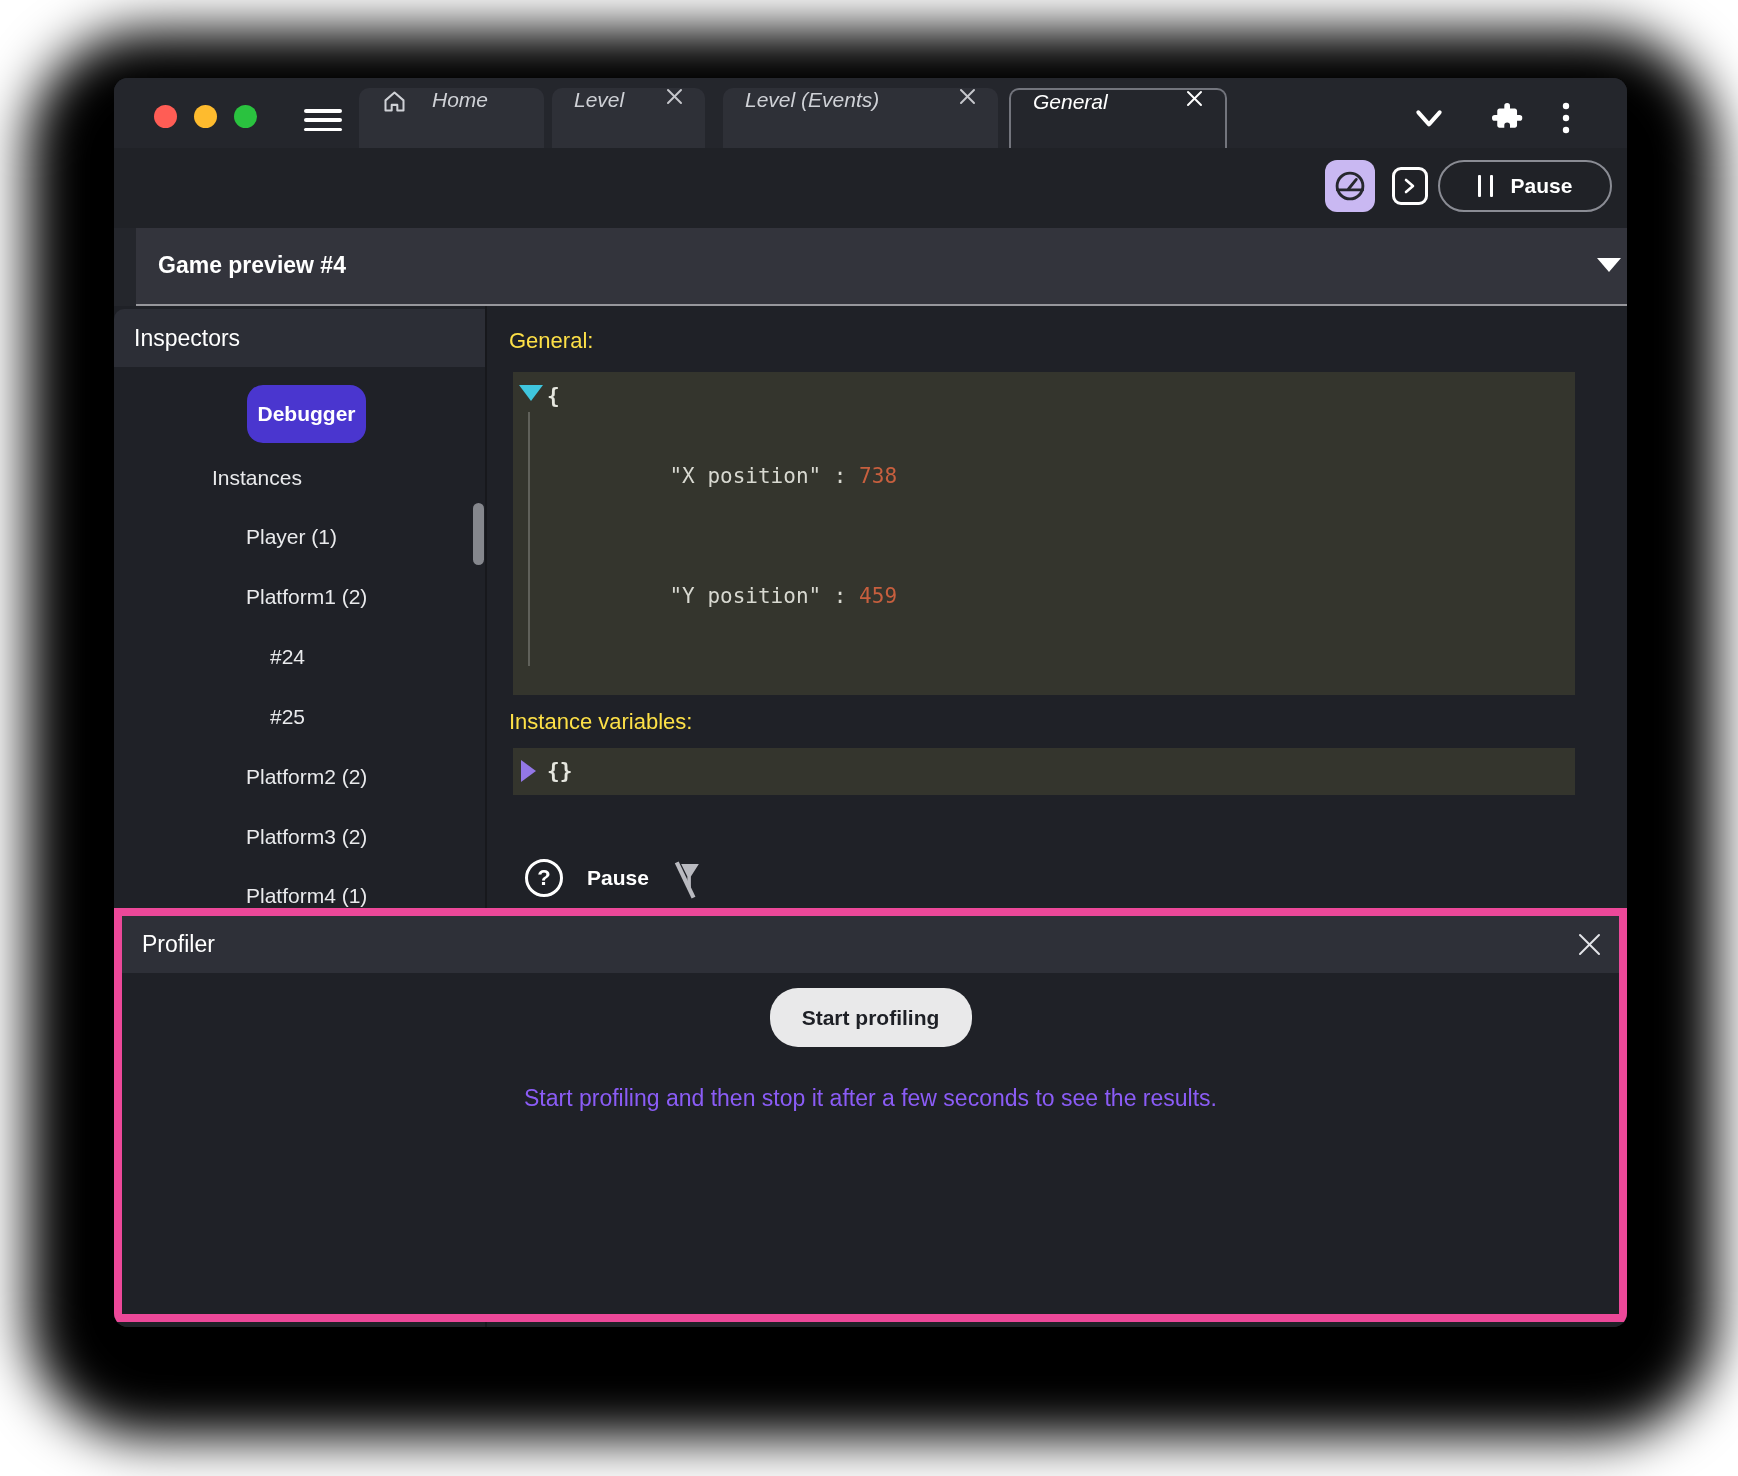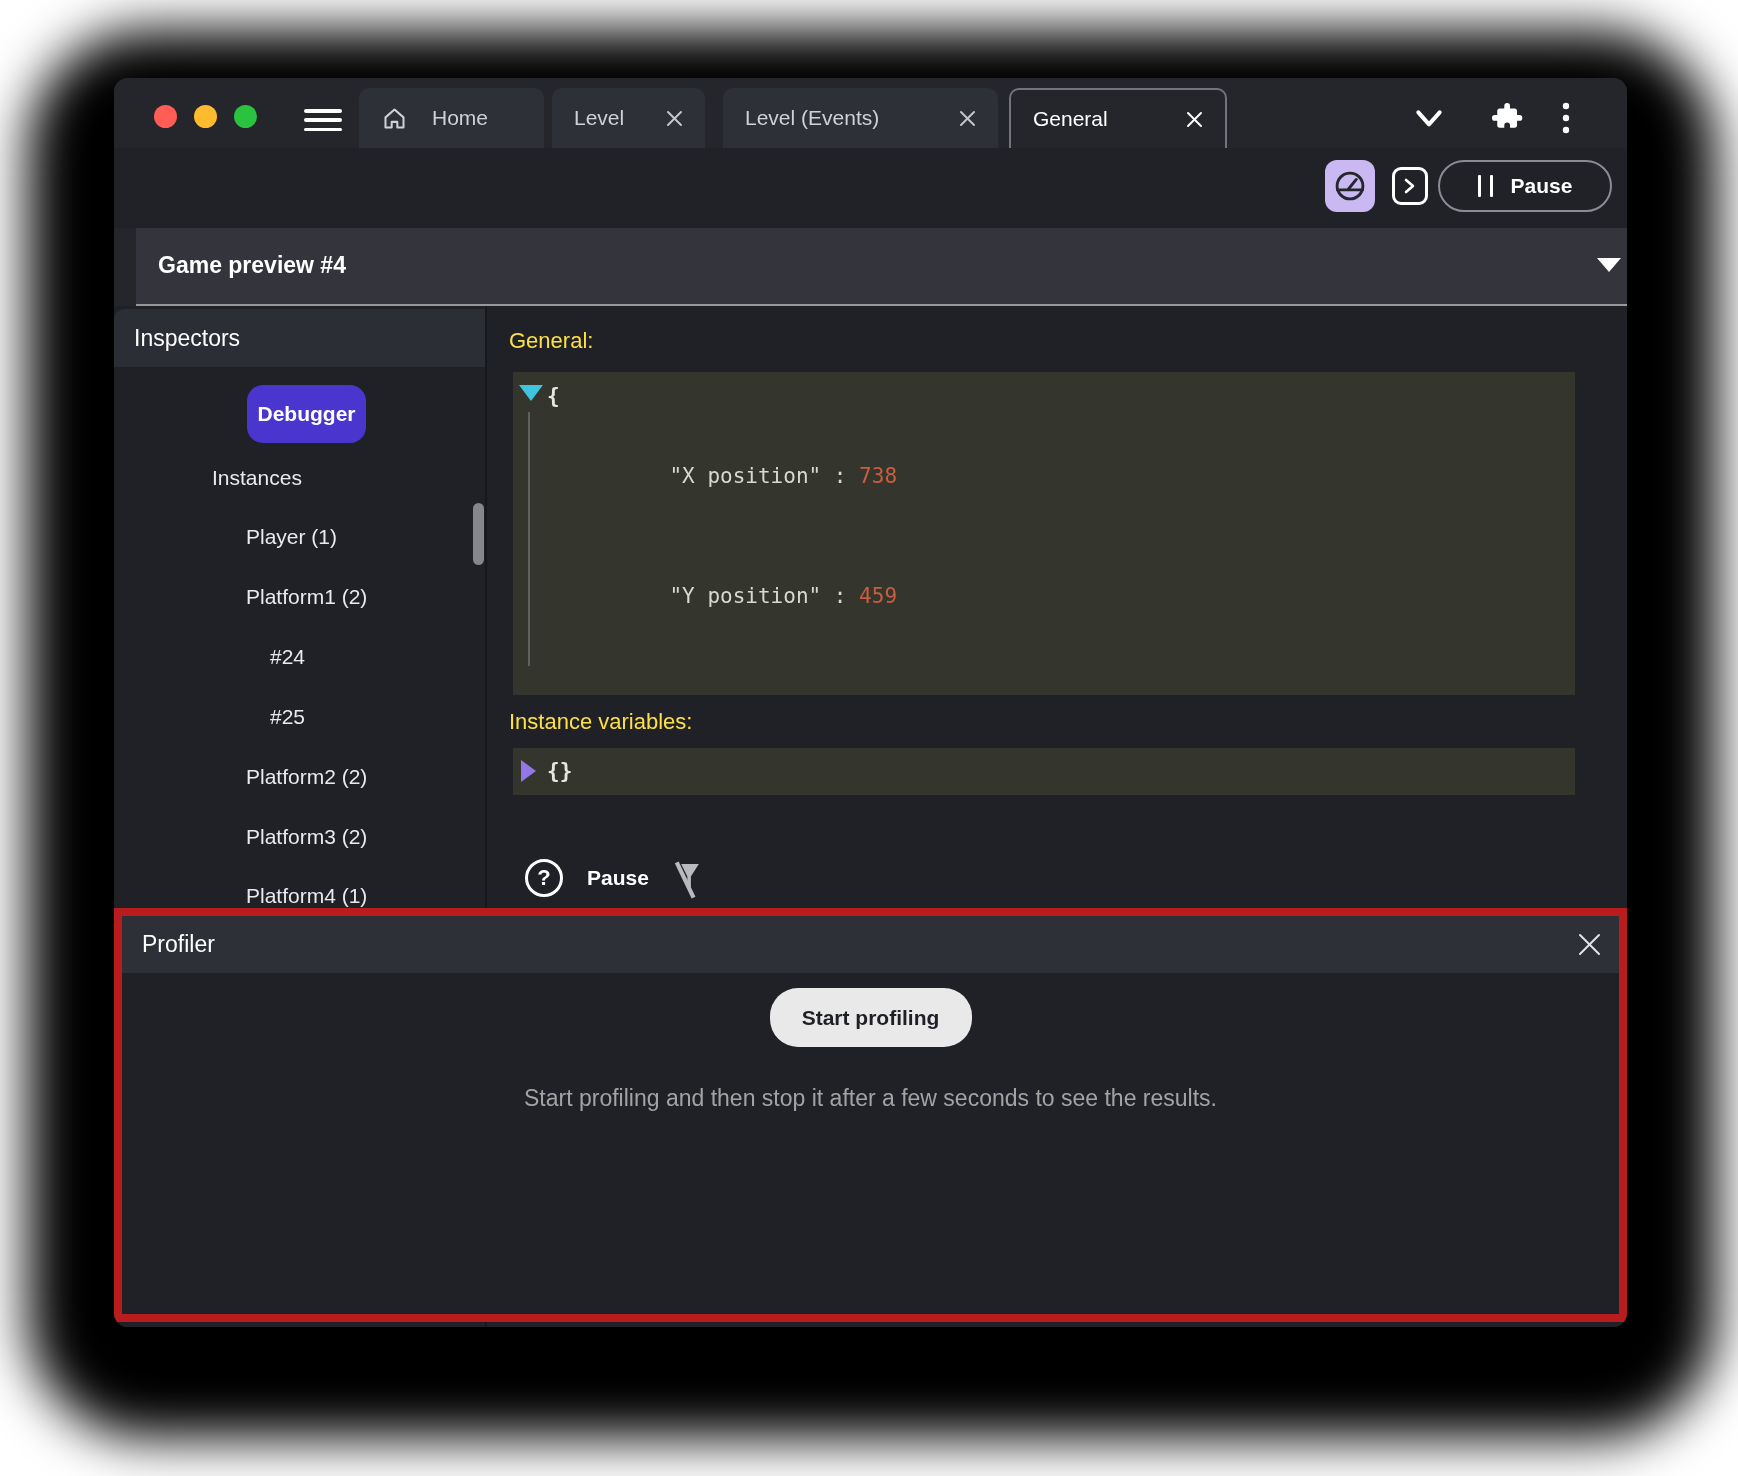--- a/index.html
+++ b/index.html
@@ -19,22 +19,22 @@
   
   .tabbar{position:absolute;left:0;top:0;width:100%;height:70px;background:#24262c;}
   .traffic{position:absolute;top:27px;width:23px;height:23px;border-radius:50%;}
   .t-red{left:40px;background:#ff5d55}
   .t-yellow{left:80px;background:#febb2e}
   .t-green{left:120px;background:#2ac23f}
   .hamburger{position:absolute;left:190px;top:31px;width:38px;height:22px;display:flex;flex-direction:column;justify-content:space-between;cursor:pointer;}
   .hamburger span{display:block;height:3.5px;background:#fff;border-radius:2px;}
   .tab{
     position:absolute;top:10px;height:60px;border-radius:10px 10px 0 0;
-    display:flex;align-items:center;justify-content:space-between;
-    padding:0 22px;box-sizing:border-box;color:#cfd1d6;font-size:21px;cursor:pointer;
+    display:flex;align-items:flex-start;justify-content:space-between;
+    padding:0 22px;box-sizing:border-box;color:#cfd1d6;font-size:21px;cursor:pointer;font-style:italic;
   }
   .tab-inactive{background:#2e3037;}
   .tab-home{left:245px;width:185px;justify-content:flex-start;gap:24px;}
   .tab-level{left:438px;width:153px;}
   .tab-levelevents{left:609px;width:275px;}
   .tab-debugger{left:895px;width:218px;border:2px solid #73757d;border-bottom:none;color:#ffffff;}
   .tab .close-x{width:17px;height:17px;flex:0 0 auto;}
   .icon-btn{position:absolute;cursor:pointer;display:flex;align-items:center;justify-content:center;}
   .win-chevron{left:1298px;top:28px;width:34px;height:26px;}
   .win-puzzle{left:1374px;top:20px;width:38px;height:38px;}
@@ -93,30 +93,30 @@
   .expander-right{position:absolute;left:8px;top:12px;width:0;height:0;border-top:11px solid transparent;border-bottom:11px solid transparent;border-left:15px solid #9377e6;cursor:pointer;}
   .vars-value{padding-left:34px;line-height:47px;font-size:21px;color:#e6e7df;font-weight:700;}
   .help-row{position:absolute;left:0;top:553px;height:44px;}
   .help-btn{position:absolute;left:36px;top:0;display:flex;align-items:center;gap:24px;cursor:pointer;}
   .help-circle{width:38px;height:38px;border:3px solid #fff;border-radius:50%;box-sizing:border-box;display:flex;align-items:center;justify-content:center;color:#fff;font-size:22px;font-weight:700;}
   .help-label{color:#fff;font-size:21px;font-weight:700;}
   .pick-icon{position:absolute;left:179px;top:-2px;width:44px;height:46px;cursor:pointer;}
   
   .profiler{
     position:absolute;left:0;top:830px;width:1513px;height:414px;box-sizing:border-box;
-    border:8px solid #b91c1c;background:#1f2127;z-index:5;
+    border:8px solid #ec4899;background:#1f2127;z-index:5;
   }
   .profiler-titlebar{position:absolute;left:0;top:0;width:100%;height:57px;background:#2e3038;display:flex;align-items:center;padding-left:20px;box-sizing:border-box;font-size:23px;color:#fff;}
   .profiler-close{position:absolute;right:17px;top:16px;width:25px;height:25px;cursor:pointer;}
   .profiler-body{position:absolute;left:0;top:57px;width:100%;bottom:0;}
   .start-btn{
     position:absolute;left:50%;transform:translateX(-50%);top:15px;width:202px;height:59px;
     background:#e9e9ea;border:none;border-radius:28px;color:#1e2026;font-size:21px;font-weight:700;cursor:pointer;
   }
-  .profiler-desc{position:absolute;left:0;top:112px;width:100%;text-align:center;font-size:23px;color:#a3a3a3;}
+  .profiler-desc{position:absolute;left:0;top:112px;width:100%;text-align:center;font-size:23px;color:#8b5cf6;}
   svg{display:block;}
 </style>
 </head>
 <body>
 
 <div class="shadow-blob"></div>
 
 <div class="window">
 
   <div class="tabbar">

